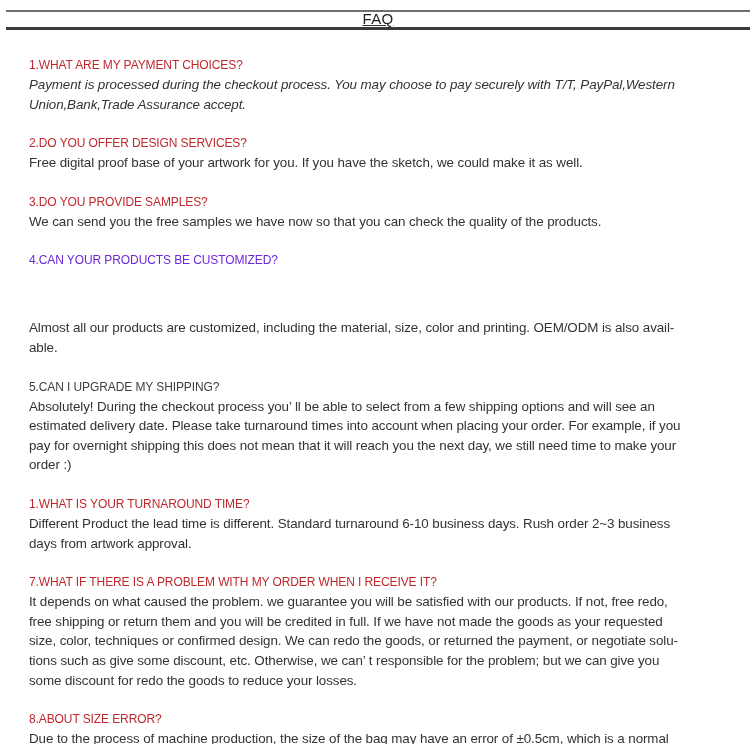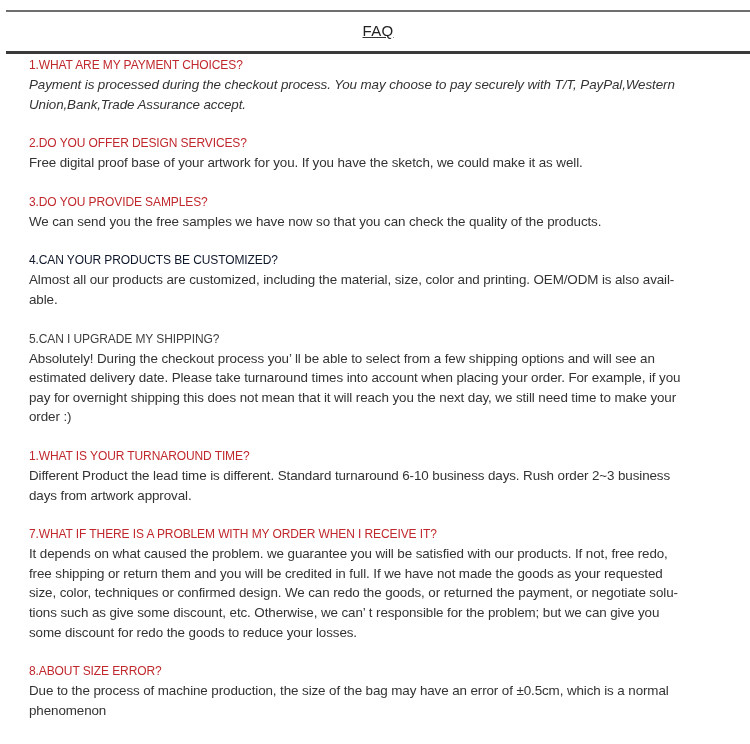--- a/index.html
+++ b/index.html
@@ -13,21 +13,21 @@
       position: relative;
       overflow: hidden;
       font-family: "Liberation Sans", "DejaVu Sans", sans-serif;
       color: #333333;
     }
     .faq-header {
       position: absolute;
       left: 6px;
       right: 0;
       top: 10px;
-      height: 44px;
+      height: 20px;
       border-top: 2px solid #6e6e6e;
       border-bottom: 3px solid #3a3a3a;
       box-sizing: border-box;
       display: flex;
       align-items: center;
       justify-content: center;
       text-decoration: underline;
     }
     .faq-title {
       font-size: 15px;
@@ -73,22 +73,22 @@
   </div>
   <div class="faq-item">
     <div class="faq-question" style="color: rgb(192, 40, 45);">2.DO YOU OFFER DESIGN SERVICES?</div>
     <div class="faq-answer" style="color: rgb(51, 51, 51);">Free digital proof base of your artwork for you. If you have the sketch, we could make it as well.</div>
   </div>
   <div class="faq-item">
     <div class="faq-question" style="color: rgb(192, 40, 45);">3.DO YOU PROVIDE SAMPLES?</div>
     <div class="faq-answer" style="color: rgb(51, 51, 51);">We can send you the free samples we have now so that you can check the quality of the products.</div>
   </div>
   <div class="faq-item">
-    <div class="faq-question" style="color: #0f172a;">4.CAN YOUR PRODUCTS BE CUSTOMIZED?</div>
-    <div class="faq-answer" style="color: rgb(51, 51, 51);">Almost all our products are customized, including the material, size, color and printing. OEM/ODM is also avail-
+    <div class="faq-question" style="color: #6d28d9;">4.CAN YOUR PRODUCTS BE CUSTOMIZED?</div>
+    <div class="faq-answer" style="color: rgb(51, 51, 51); margin-top: 48px;">Almost all our products are customized, including the material, size, color and printing. OEM/ODM is also avail-
 able.</div>
   </div>
   <div class="faq-item">
     <div class="faq-question" style="color: #404040;">5.CAN I UPGRADE MY SHIPPING?</div>
     <div class="faq-answer" style="color: rgb(51, 51, 51);">Absolutely! During the checkout process you’  ll be able to select from a few shipping options and will see an
 estimated delivery date. Please take turnaround times into account when placing your order. For example, if you
 pay for overnight shipping this does not mean that it will reach you the next day, we still need time to make your
 order :)</div>
   </div>
   <div class="faq-item">

